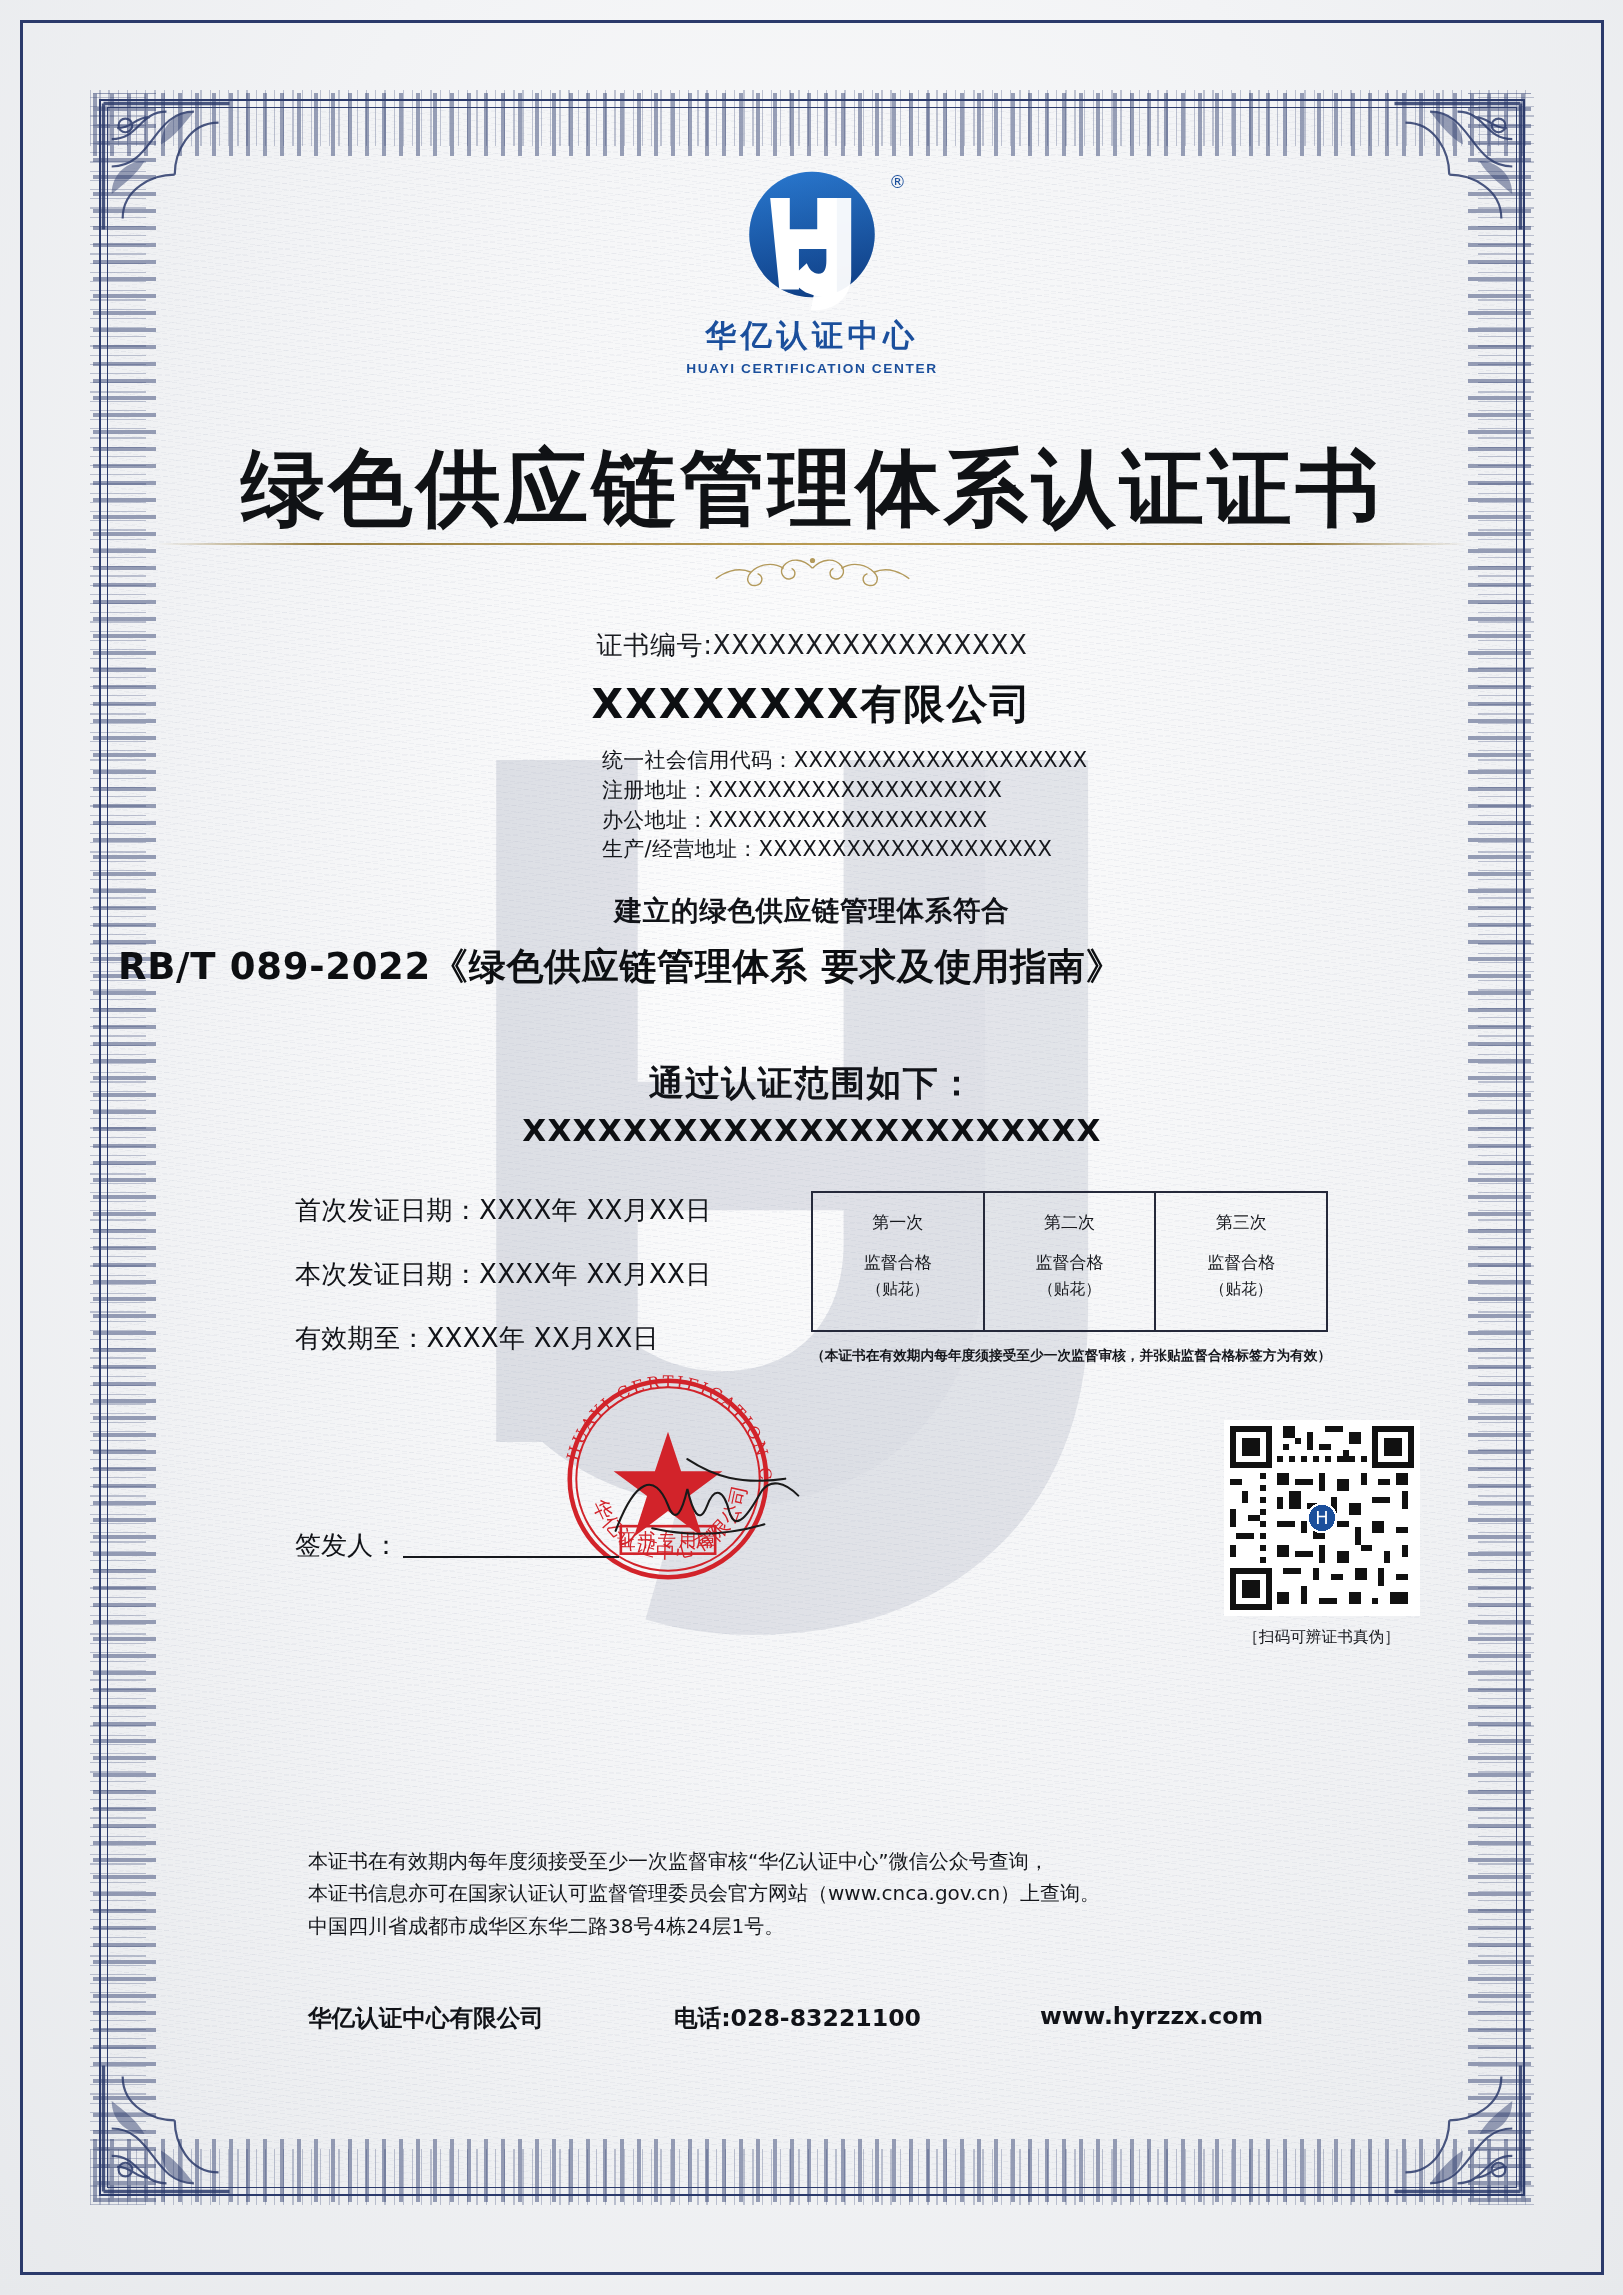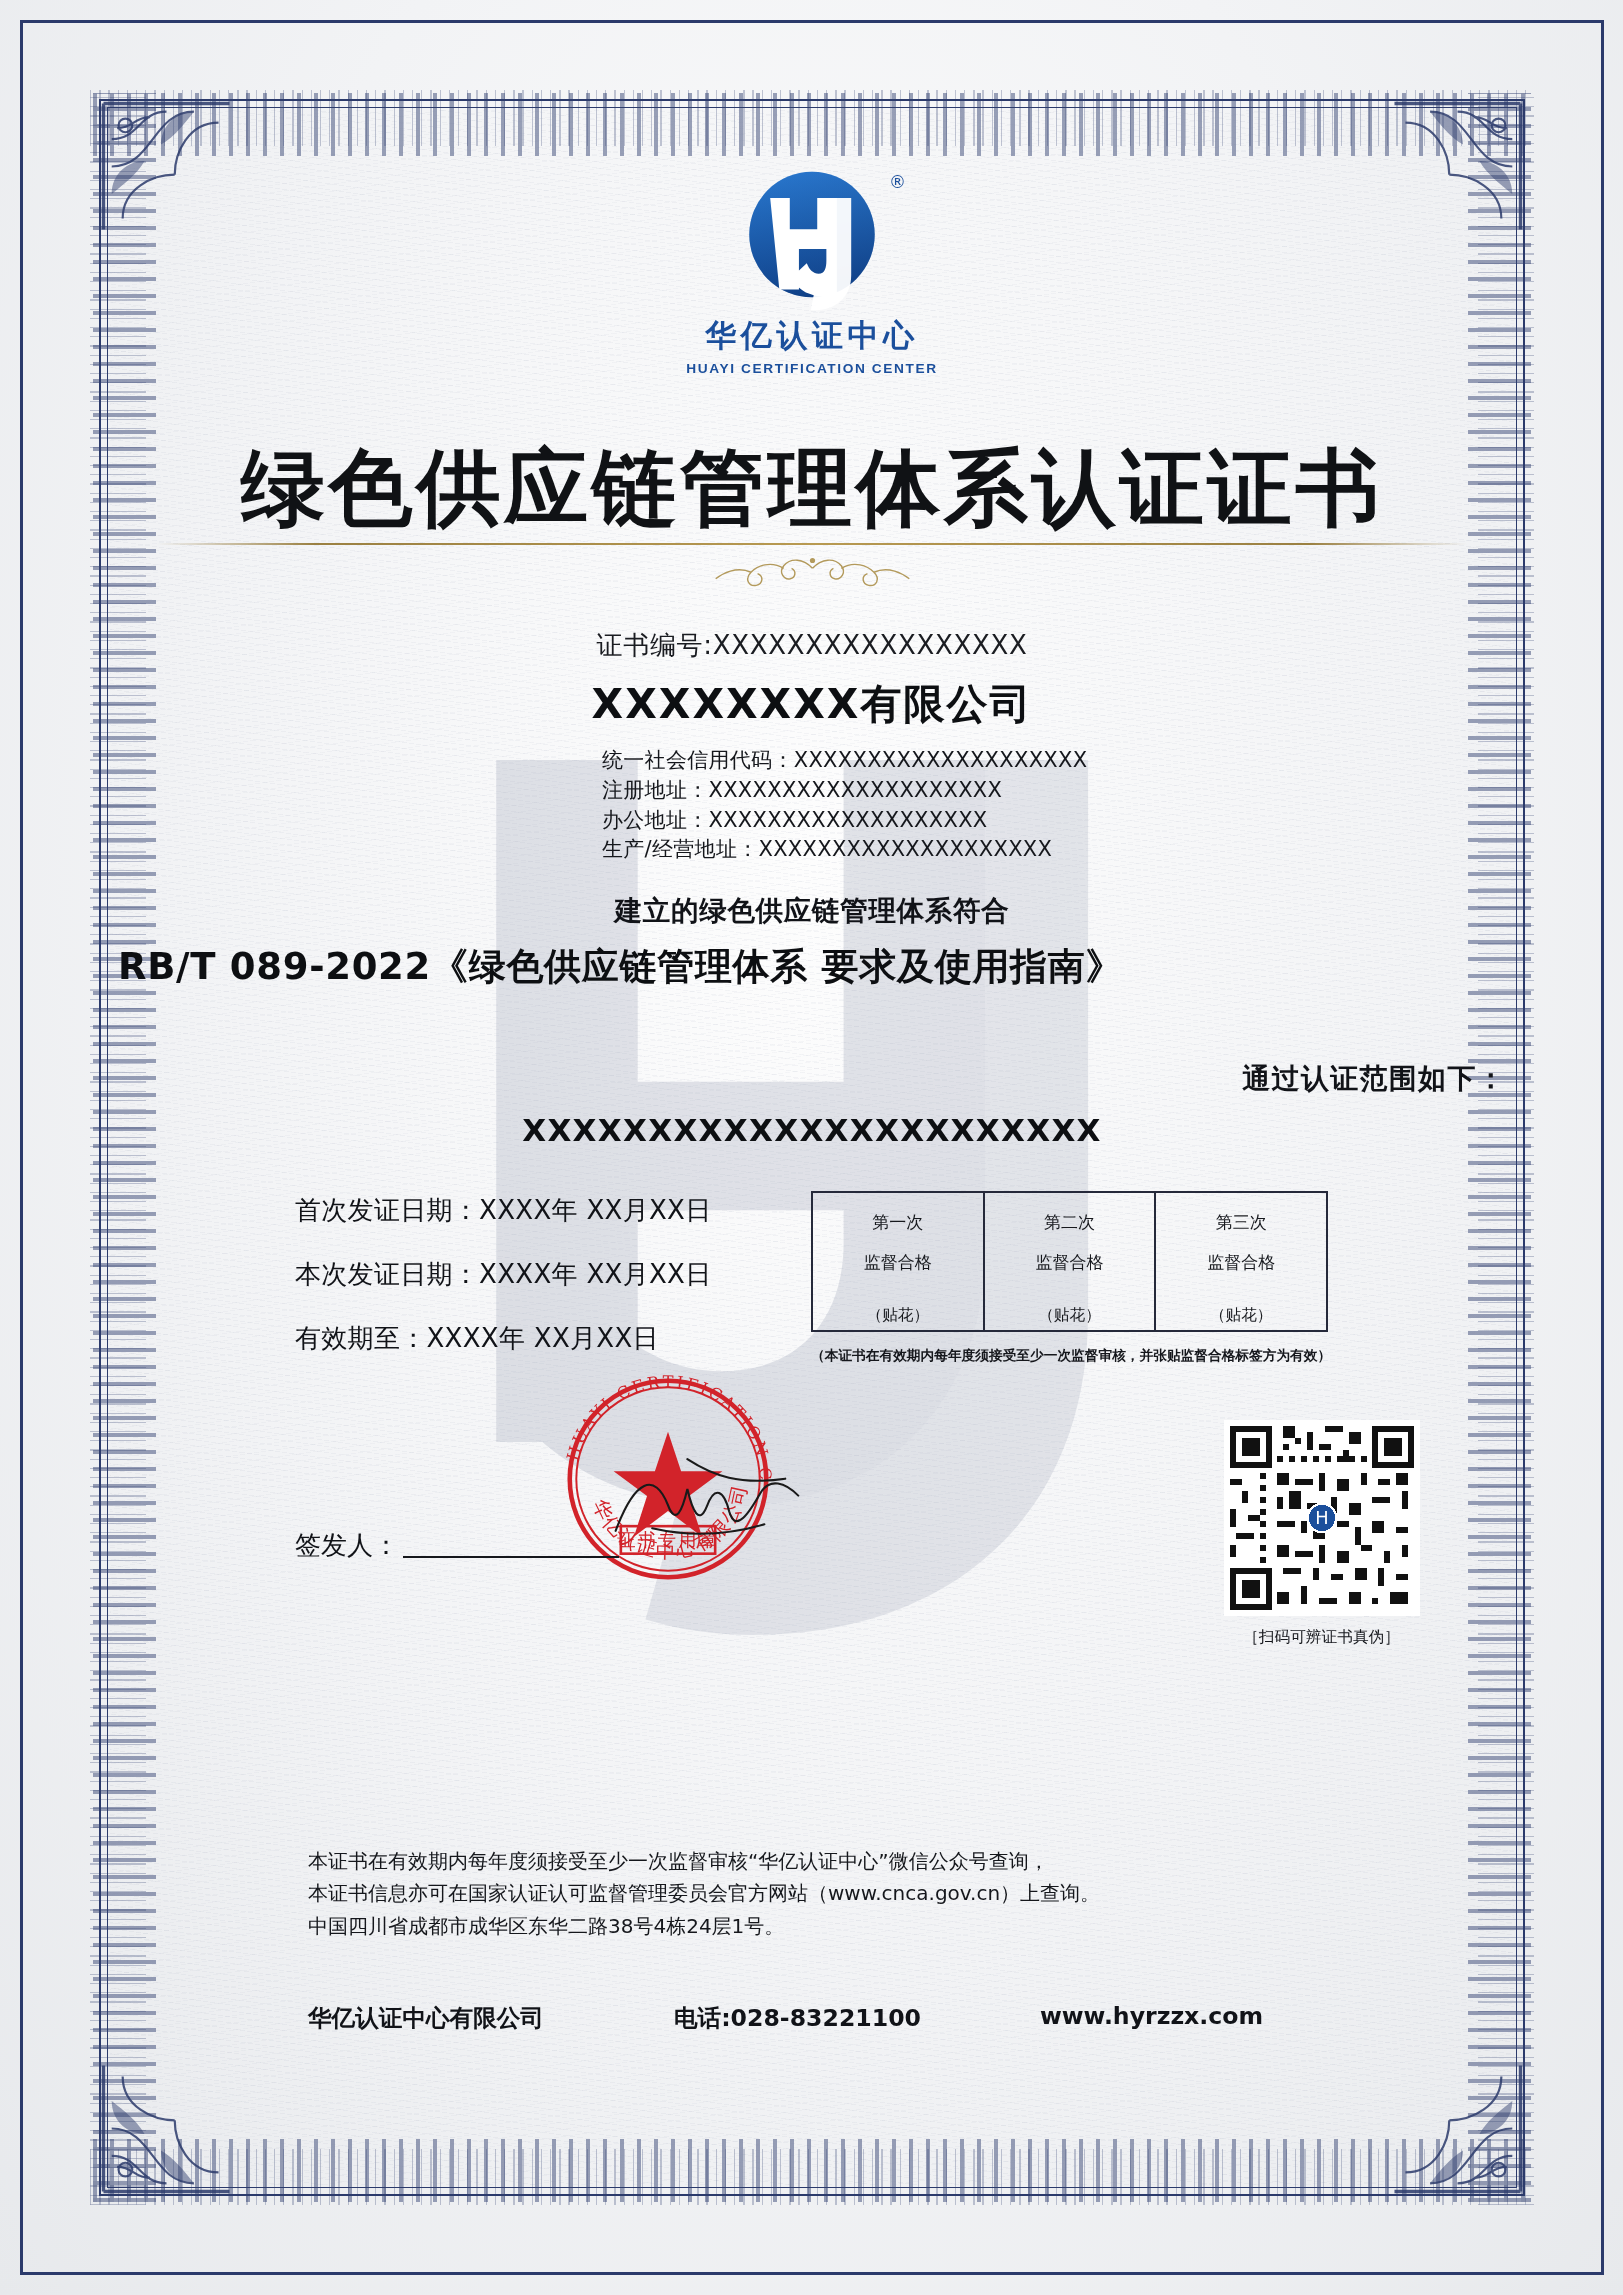--- a/index.html
+++ b/index.html
@@ -223,22 +223,22 @@
     letter-spacing: 0.7px;
     color: #0d0f12;
     font-family: "DejaVu Sans", sans-serif;
     white-space: nowrap;
   }
 
   
   .scope-lead {
     position: absolute;
     left: 0; right: 0; top: 942px;
-    text-align: right;
-    font-size: 28px;
+    text-align: center;
+    font-size: 35px;
     font-weight: 700;
     letter-spacing: 1.3px;
     color: #111318;
     font-family: Liberation Sans, sans-serif;
   }
   .scope-value {
     position: absolute;
     left: 0; right: 0; top: 994px;
     text-align: center;
     font-size: 31px;
@@ -274,21 +274,21 @@
   .surv-cell {
     flex: 1;
     border-right: 2px solid #25293a;
     text-align: center;
     padding-top: 18.3px;
     box-sizing: border-box;
     font-family: "DejaVu Sans", sans-serif;
   }
   .surv-cell:last-child { border-right: none; }
   .surv-cell .l1 { font-size: 17px; margin-bottom: 17px; }
-  .surv-cell .l2 { font-size: 17px; margin-bottom: 31px; }
+  .surv-cell .l2 { font-size: 17px; margin-bottom: 5px; }
   .surv-cell .l3 { font-size: 15.7px; }
 
   .surv-note {
     position: absolute;
     left: 693px;
     top: 1229px;
     width: 543px;
     font-size: 13.7px;
     font-weight: 700;
     color: #15171c;

